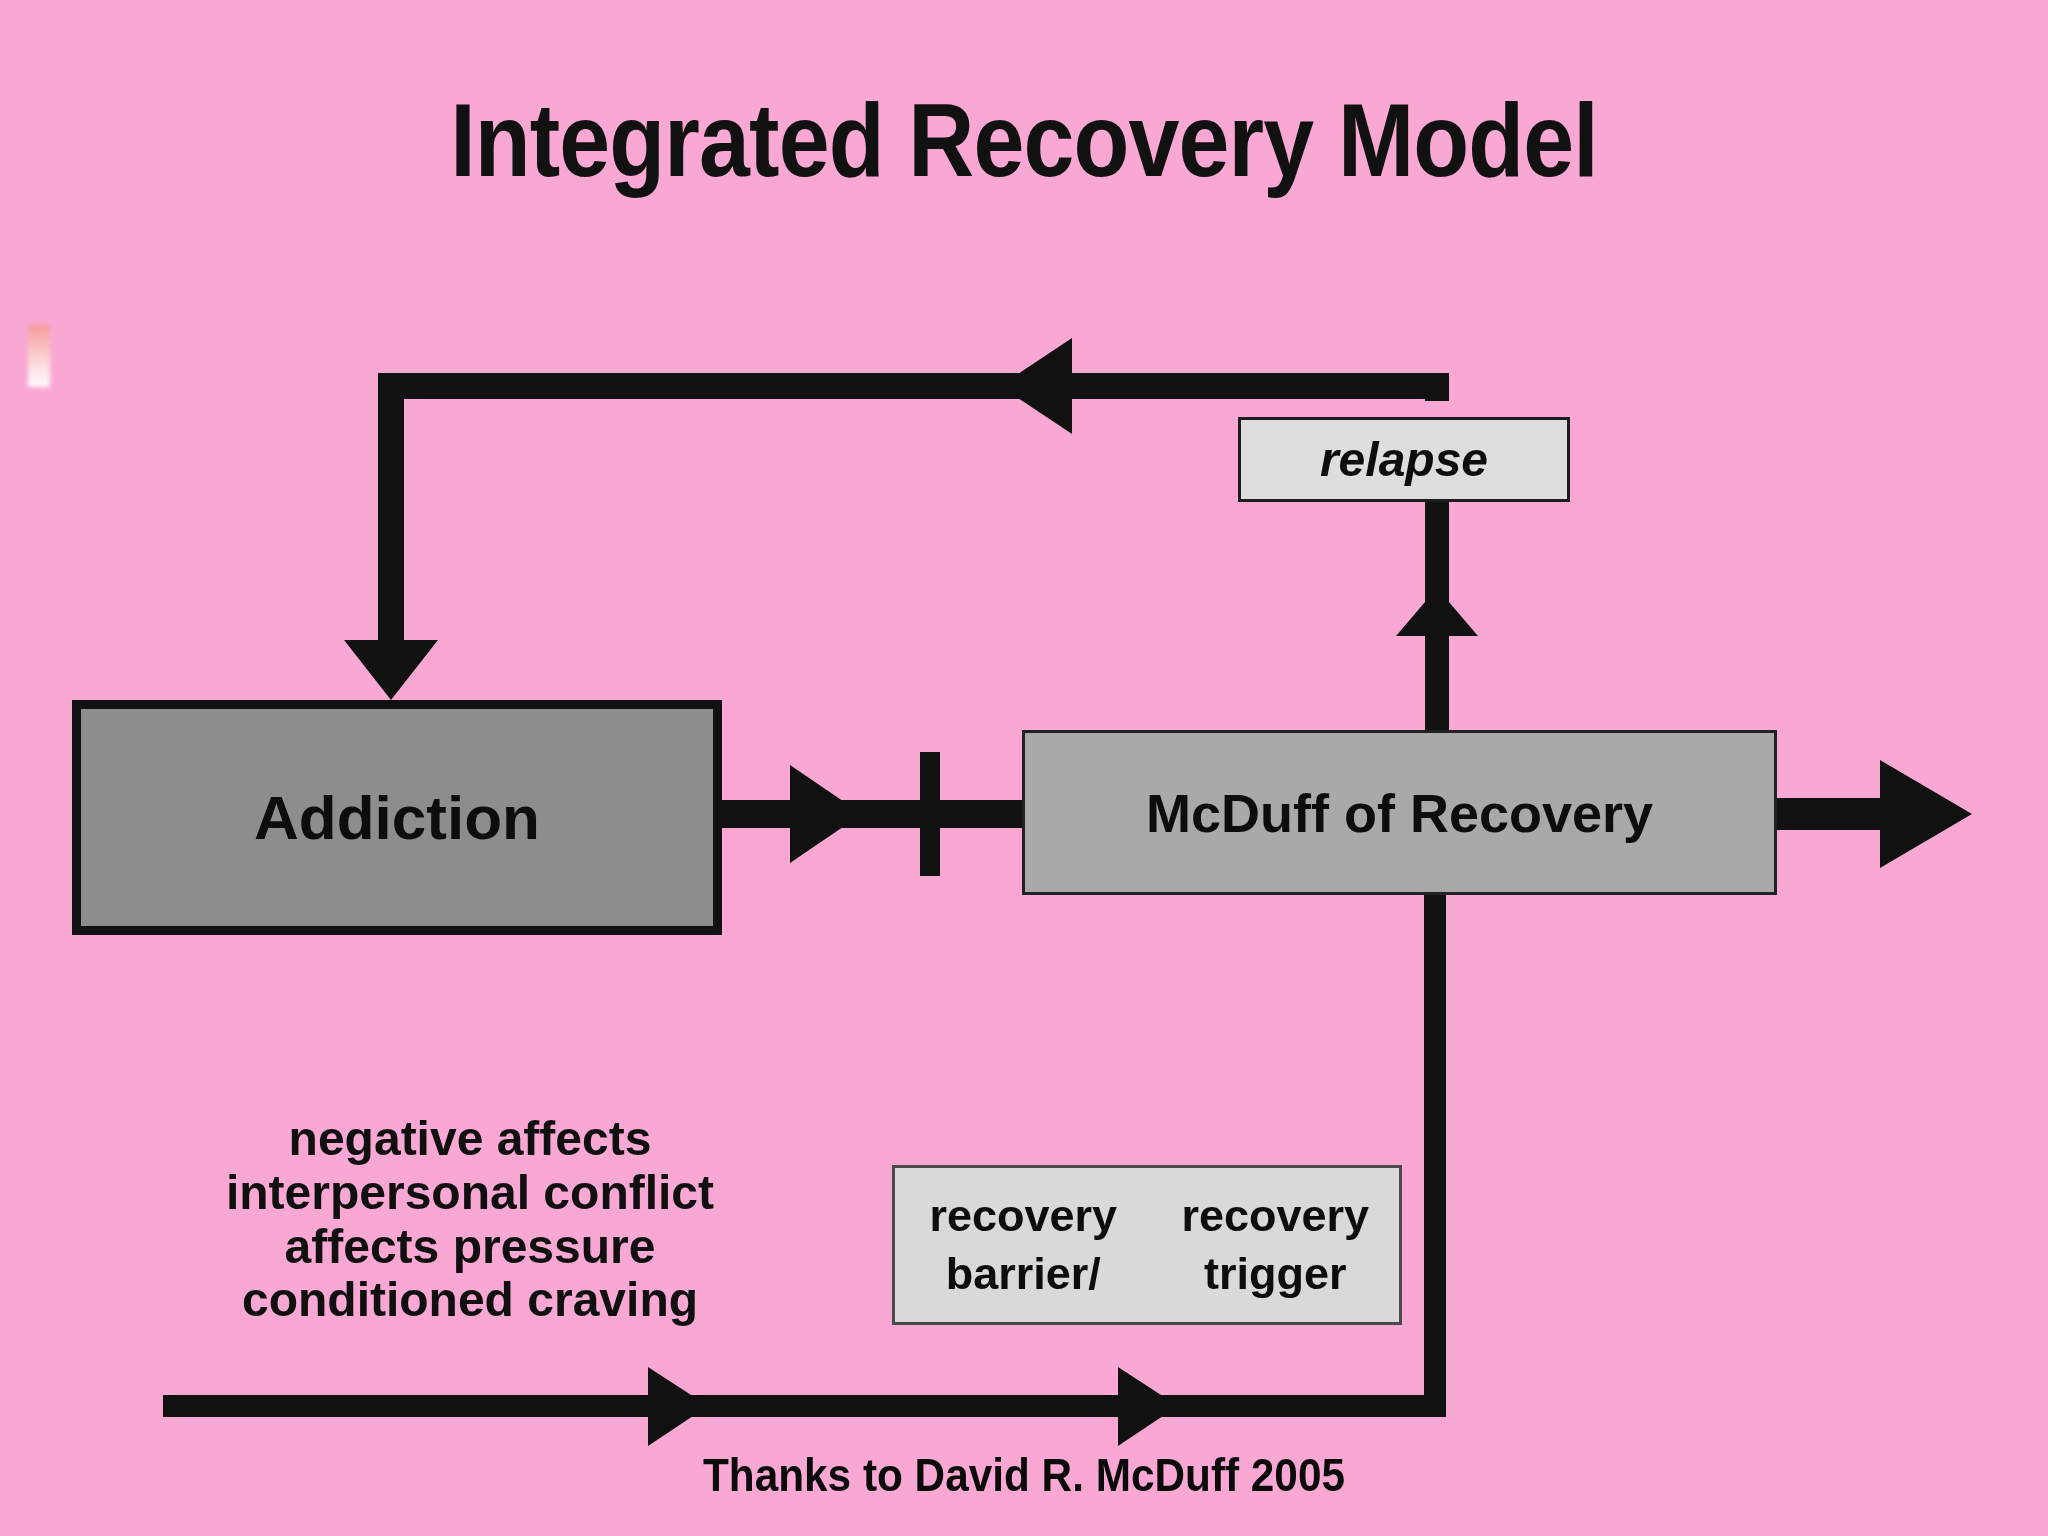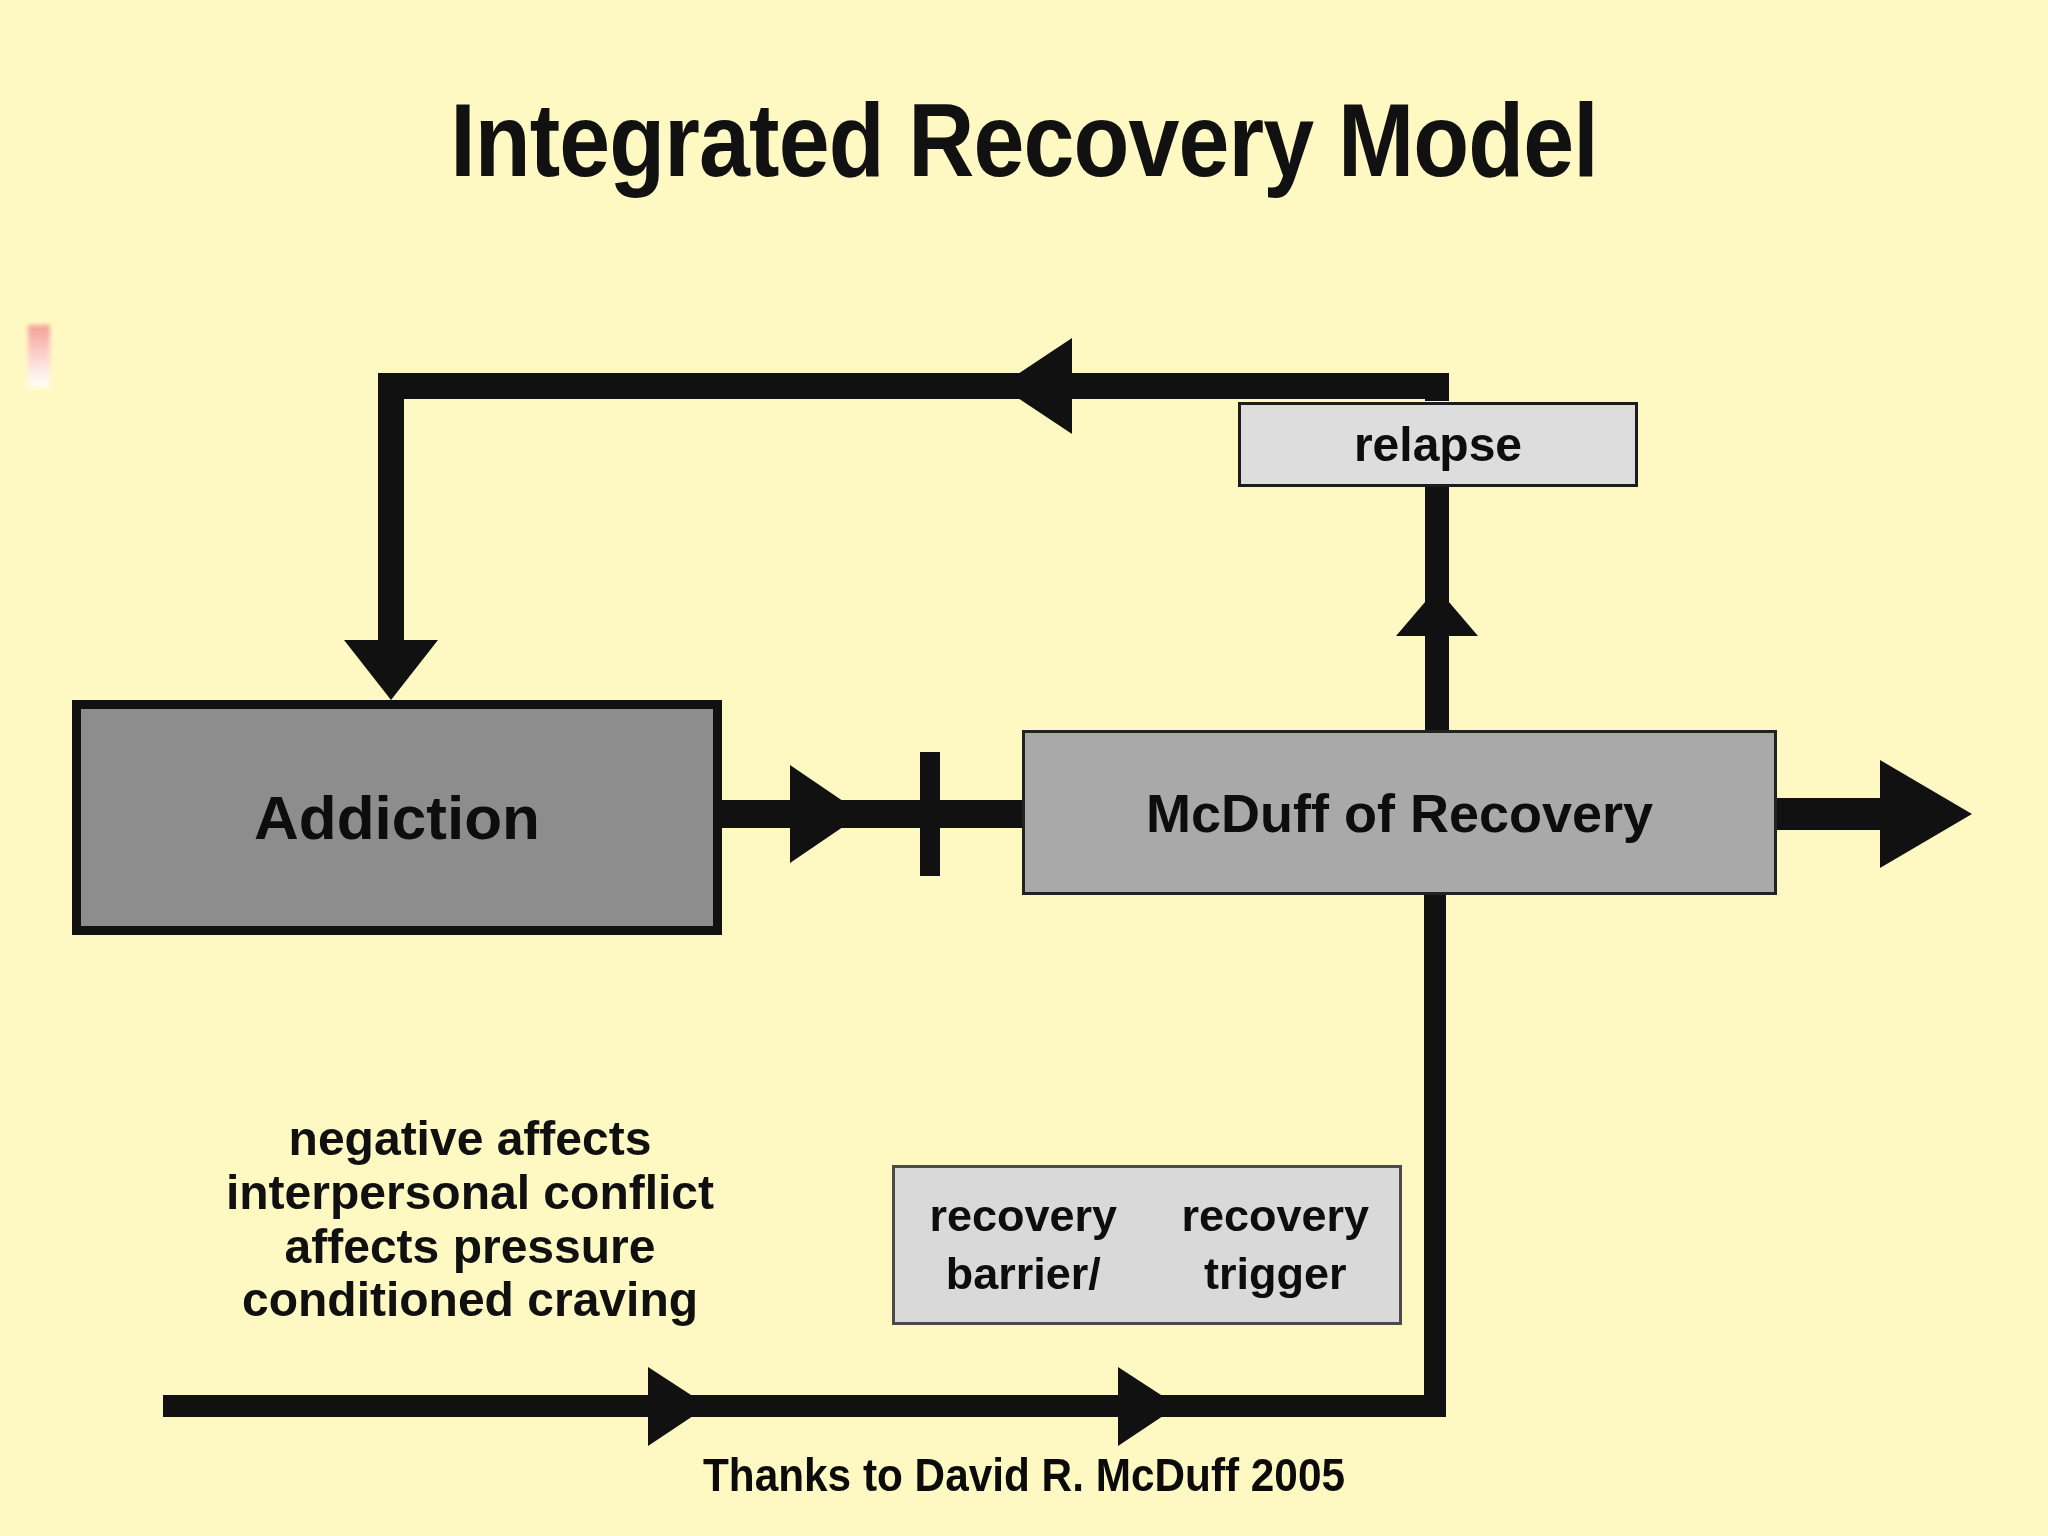--- a/index.html
+++ b/index.html
@@ -4,21 +4,21 @@
 <style>
   html, body {
     margin: 0;
     padding: 0;
     background: #ffffff;
   }
   #stage {
     position: relative;
     width: 2048px;
     height: 1536px;
-    background: #fef9c3;
+    background: #f9a8d4;
     overflow: hidden;
     font-family: "Liberation Sans", sans-serif;
   }
 
   
   .title {
     position: absolute;
     left: 0;
     top: 88px;
     width: 2048px;
@@ -72,26 +72,27 @@
     top: 730px;
     width: 755px;
     height: 165px;
     background: #a9a9a9;
     border: 3px solid #222222;
     font-size: 54px;
   }
 
   .box-relapse {
     left: 1238px;
-    top: 402px;
-    width: 400px;
+    top: 417px;
+    width: 332px;
     height: 85px;
     background: #dddddd;
     border: 3px solid #1c1c1c;
     font-size: 48px;
+    font-style: italic;
   }
 
   .box-barrier {
     left: 892px;
     top: 1165px;
     width: 510px;
     height: 160px;
     background: #d9d9d9;
     border: 3px solid #4a4a4a;
     font-size: 45px;

